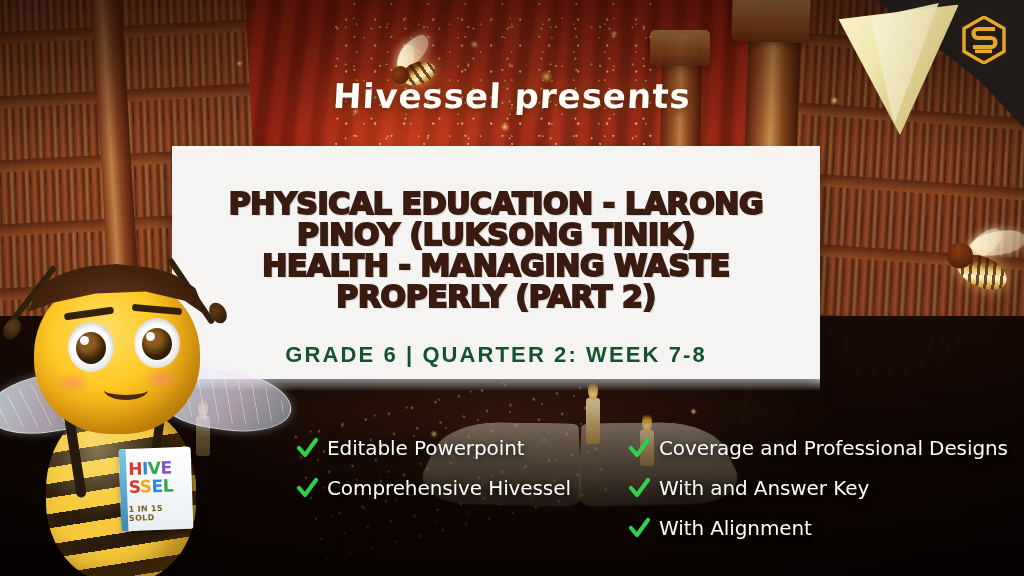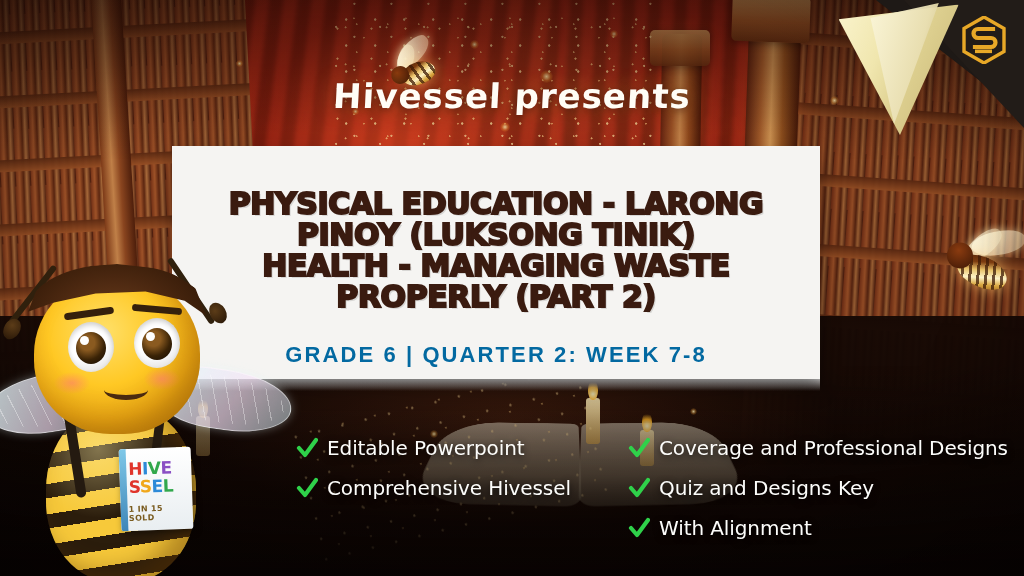--- a/index.html
+++ b/index.html
@@ -246,21 +246,21 @@
     -webkit-text-stroke:2.1px #3a1b10;
     text-shadow:2px 2px 0 rgba(0,0,0,.12);
   }
   .subtitle {
     position:absolute; left:40px; top:196px; width:568px;
     text-align:center;
     font-family:"Liberation Sans", sans-serif;
     font-weight:bold;
     font-size:22px;
     letter-spacing:2.1px;
-    color:#0369a1;
+    color:#14532d;
     text-transform:uppercase;
   }
 
   
   .presents {
     position:absolute; left:0; right:0; top:76px;
     text-align:center;
     font-family:"DejaVu Sans", sans-serif;
     font-weight:bold;
     font-size:34px;
@@ -531,21 +531,21 @@
           </svg>
         </span>
         <span class="feat-label">Coverage and Professional Designs</span>
       </div>
       <div class="feat-row">
         <span class="check">
           <svg viewBox="0 0 22 22" width="22" height="22" aria-hidden="true">
             <path d="M3 11 L9 18 L20 3" fill="none" stroke="#2fd14a" stroke-width="4.2" stroke-linecap="round" stroke-linejoin="round"></path>
           </svg>
         </span>
-        <span class="feat-label">Quiz and Designs Key</span>
+        <span class="feat-label">With and Answer Key</span>
       </div>
       <div class="feat-row">
         <span class="check">
           <svg viewBox="0 0 22 22" width="22" height="22" aria-hidden="true">
             <path d="M3 11 L9 18 L20 3" fill="none" stroke="#2fd14a" stroke-width="4.2" stroke-linecap="round" stroke-linejoin="round"></path>
           </svg>
         </span>
         <span class="feat-label">With Alignment</span>
       </div>
     </div>

